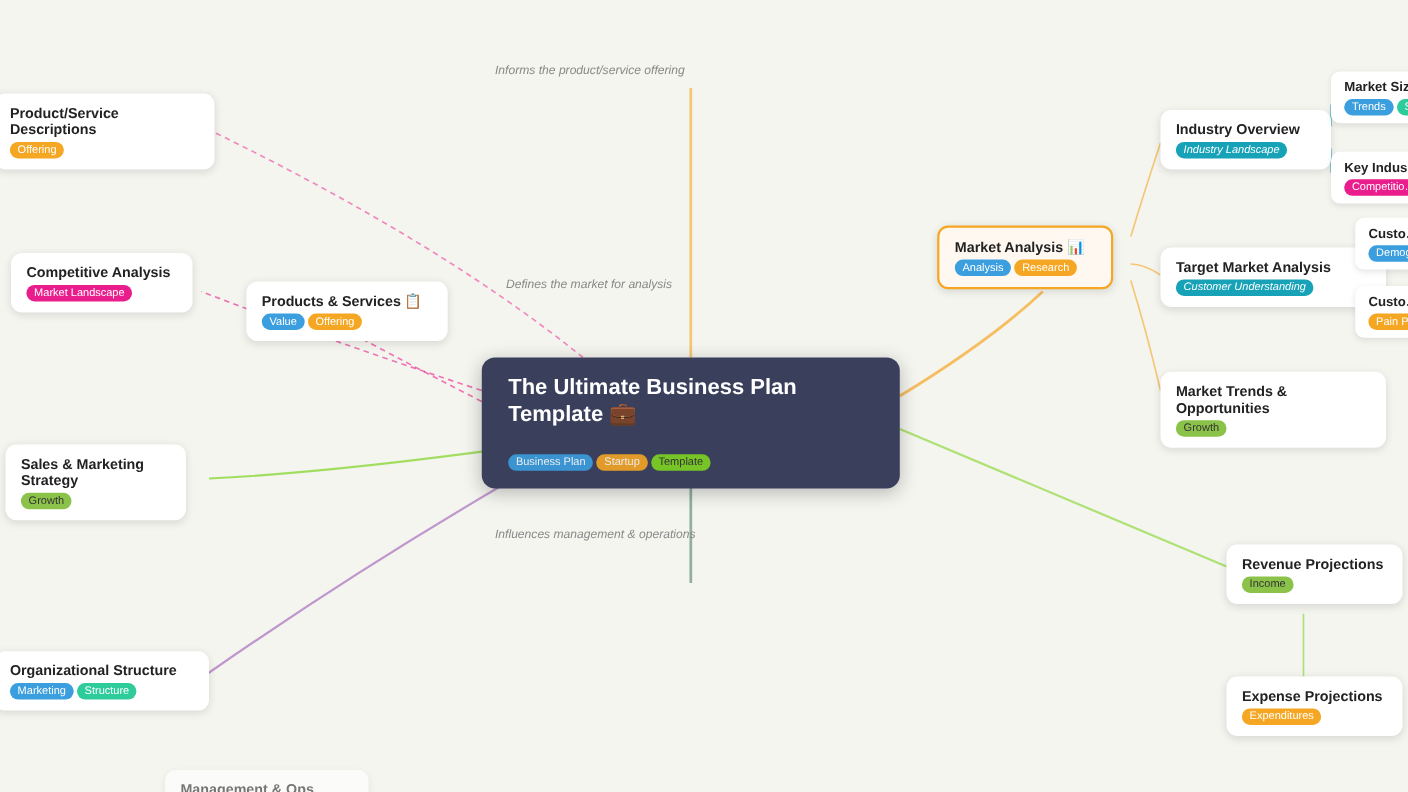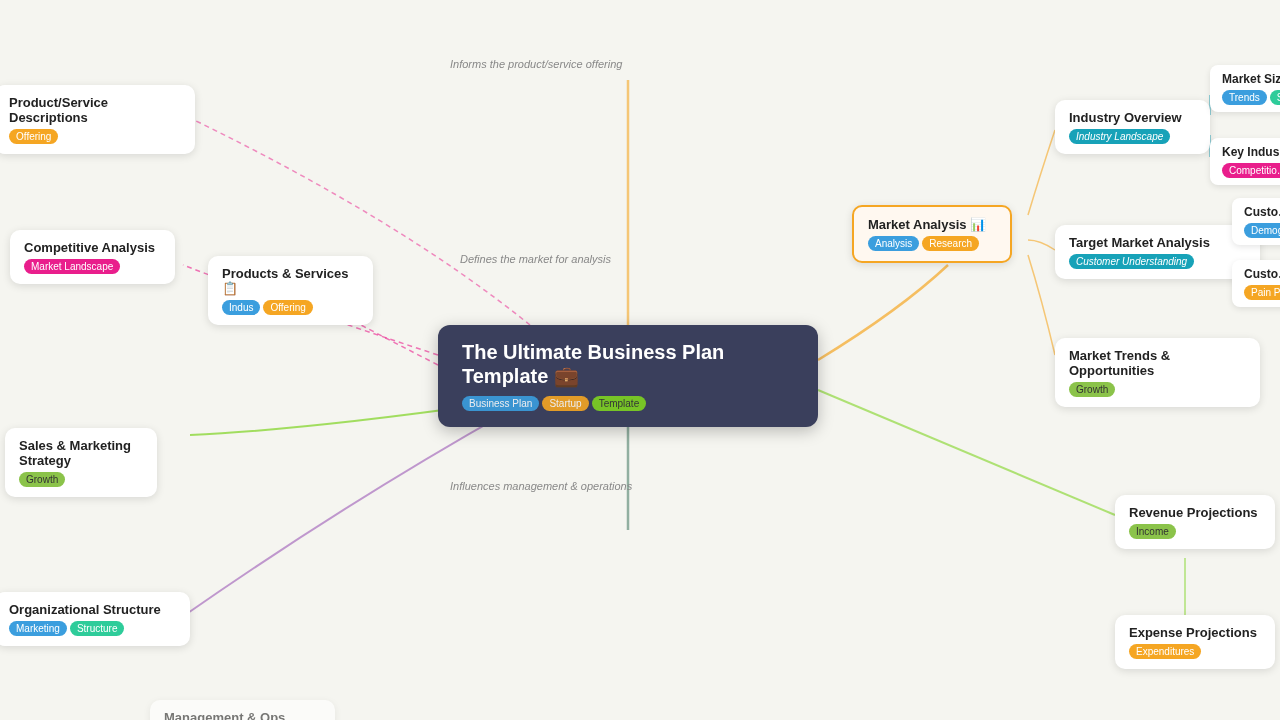--- a/index.html
+++ b/index.html
@@ -74,21 +74,21 @@
       left: 438px;
       top: 325px;
       width: 380px;
       box-shadow: 0 4px 16px rgba(0,0,0,0.25);
     }
 
     .central-node .node-title {
       font-size: 20px;
       font-weight: 700;
       color: white;
-      margin-bottom: 8px;
+      margin-bottom: 24px;
     }
 
     .central-node .tags .tag {
       opacity: 0.9;
     }
 
     
     .market-analysis-node {
       background: #fff8f0;
       border: 2px solid #f5a623;
@@ -242,36 +242,36 @@
     </div>
   </div>
 
   <div class="node" style="left:10px; top:230px; width:165px;">
     <div class="node-title">Competitive Analysis</div>
     <div class="tags">
       <span class="tag tag-pink">Market Landscape</span>
     </div>
   </div>
 
-  <div class="node" style="left:208px; top:256px; width:165px;">
+  <div class="node" style="left:224px; top:256px; width:183px;">
     <div class="node-title">Products &amp; Services 📋</div>
     <div class="tags">
-      <span class="tag tag-blue">Indus</span>
+      <span class="tag tag-blue">Value</span>
       <span class="tag tag-orange">Offering</span>
     </div>
   </div>
 
   <div class="node" style="left:-5px; top:85px; width:200px;">
     <div class="node-title">Product/Service Descriptions</div>
     <div class="tags">
       <span class="tag tag-orange">Offering</span>
     </div>
   </div>
 
-  <div class="node" style="left:5px; top:428px; width:152px;">
+  <div class="node" style="left:5px; top:404px; width:164px;">
     <div class="node-title">Sales &amp; Marketing Strategy</div>
     <div class="tags">
       <span class="tag tag-lime">Growth</span>
     </div>
   </div>
 
   <div class="node" style="left:-5px; top:592px; width:195px;">
     <div class="node-title">Organizational Structure</div>
     <div class="tags">
       <span class="tag tag-blue">Marketing</span>

